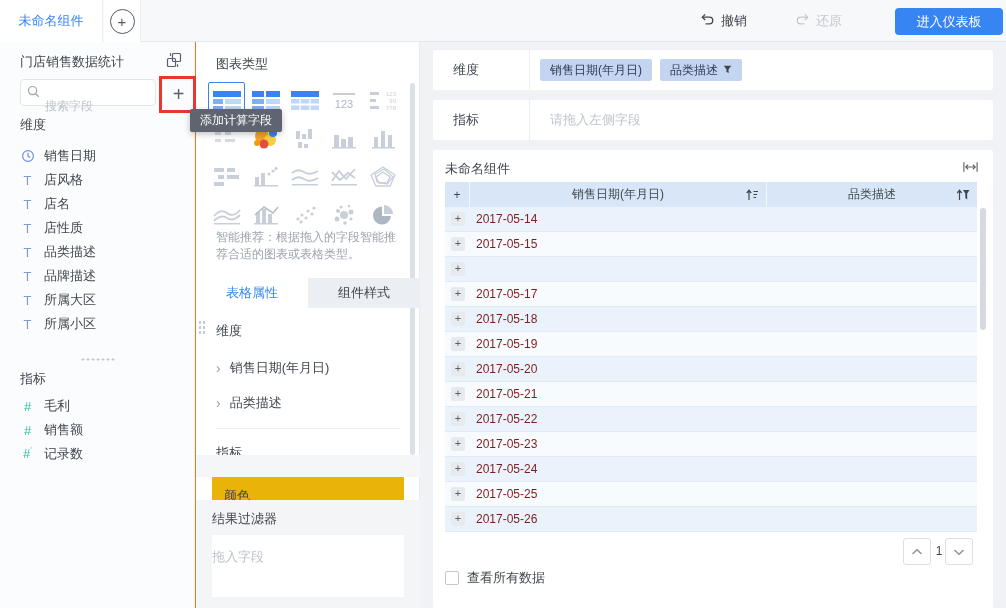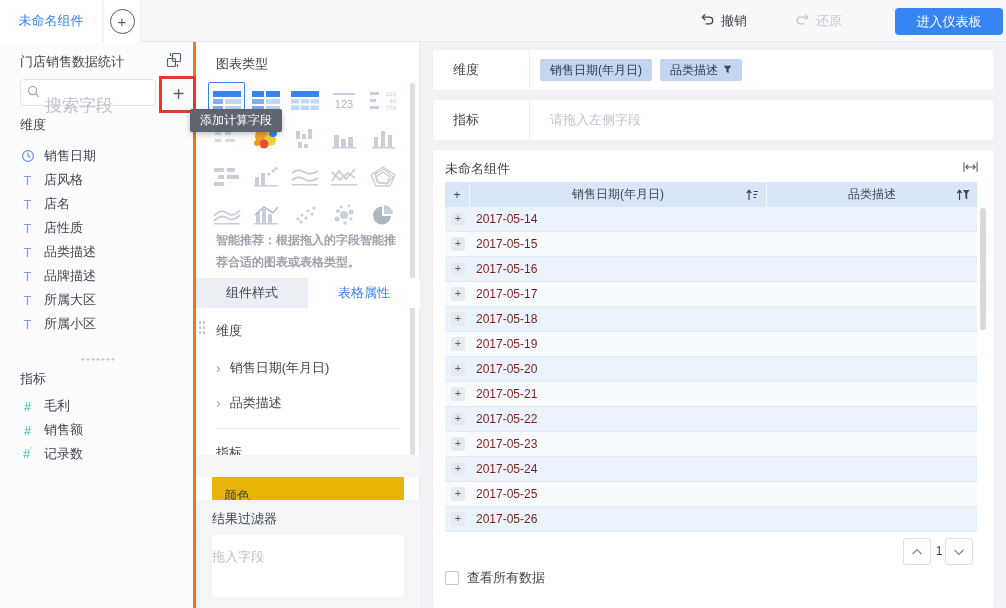--- a/index.html
+++ b/index.html
@@ -14,26 +14,26 @@
             display:flex; align-items:center; justify-content:center; cursor:pointer; }
   .addtab .circle { width:25px; height:25px; border:1px solid #545B66; border-radius:50%; color:#545B66;
             font-size:15px; line-height:23px; text-align:center; }
   .tb-act { position:absolute; top:0; height:42px; display:flex; align-items:center; gap:6px; font-size:13px; cursor:pointer; }
   .undo { left:700px; color:#41464F; }
   .redo { left:795px; color:#C3C8CF; }
   .enter-btn { position:absolute; left:895px; top:8px; width:108px; height:27px; background:#3685F2; color:#fff;
             border:none; border-radius:4px; font-size:13px; font-family:inherit; cursor:pointer; }
 
   
-  .sidebar { position:absolute; left:0; top:42px; width:196px; height:566px; background:#FBFCFD; border-right:3px solid #f97316; }
+  .sidebar { position:absolute; left:0; top:42px; width:196px; height:566px; background:#FBFCFD; border-right:1px solid #f97316; }
   .ds-title { position:absolute; left:20px; top:11px; font-size:13px; }
   .swap { position:absolute; left:165px; top:9px; width:20px; height:20px; cursor:pointer; }
   .search { position:absolute; left:20px; top:37px; width:136px; height:27px; background:#fff; border:1px solid #E1E4E8;
             border-radius:4px; display:flex; align-items:center; padding:0 6px; gap:5px; }
-  .search input { border:none; outline:none; width:100px; font-size:17px; color:#c2410c; background:transparent; font-family:inherit;margin-top:26px; }
+  .search input { border:none; outline:none; width:100px; font-size:12px; color:#c2410c; background:transparent; font-family:inherit;margin-top:26px; }
   .search input::placeholder { color:#BDC3CB; }
   .addfield { position:absolute; left:163px; top:37px; width:31px; height:31px; display:flex; align-items:center;
             justify-content:center; font-size:20px; color:#5A616B; cursor:pointer; }
   .redbox { position:absolute; left:159px; top:76px; width:37px; height:37px; border:3px solid #E8382D; z-index:60; pointer-events:none; }
   .tooltip { position:absolute; left:190px; top:109px; height:23px; padding:0 10px; background:#5E6570; color:#fff;
             font-size:12px; display:flex; align-items:center; border-radius:2px; z-index:70; box-shadow:0 2px 6px rgba(0,0,0,.25); white-space:nowrap; }
   .sec-h { font-size:13px; color:#41464F; }
   .dim-h { position:absolute; left:20px; top:74px; }
   .field-list { position:absolute; left:0; width:176px; }
   .dim-list { top:102px; }
@@ -48,21 +48,21 @@
   .met-h { position:absolute; left:20px; top:328px; }
 
   
   .midpanel { position:absolute; left:196px; top:42px; width:224px; height:566px; background:#fff; border-right:1px solid #E9EBEE; }
   .cp-title { position:absolute; left:20px; top:13px; font-size:13px; }
   .chart-grid { position:absolute; left:12px; top:40px; width:196px; display:grid; grid-template-columns:repeat(5,37px);
             grid-auto-rows:38px; column-gap:2px; }
   .chart-cell { display:flex; align-items:center; justify-content:center; cursor:pointer; border:1px solid transparent; border-radius:2px; }
   .chart-cell.selected { border-color:#3685F2; background:#fff; }
   .mscroll { position:absolute; right:4px; top:41px; width:5px; height:372px; background:#DCDFE4; border-radius:3px; cursor:pointer; }
-  .hint { position:absolute; left:20px; top:187px; width:186px; font-size:12px; line-height:22px; color:#9CA3AC;font-weight:bold; }
+  .hint { position:absolute; left:20px; top:187px; width:186px; font-size:12px; line-height:17px; color:#9CA3AC; }
   .ptabs { position:absolute; left:0; top:236px; width:224px; height:30px; display:flex; }
   .ptab { width:112px; height:30px; display:flex; align-items:center; justify-content:center; font-size:13px; cursor:pointer; }
   .ptab.active { background:#fff; color:#3685F2; }
   .ptab.inactive { background:#EBEEF2; color:#41464F; }
   .dragdots { position:absolute; left:2px; top:278px; width:7px; height:16px;
             background-image:radial-gradient(#C6CAD0 1px, transparent 1.1px); background-size:4px 5px; }
   .prop-dim-h { position:absolute; left:20px; top:280px; }
   .prop-field { position:absolute; left:20px; height:24px; display:flex; align-items:center; gap:9px; font-size:13px; cursor:pointer; }
   .chev { color:#9AA0A8; font-size:14px; }
   .prop-divider { position:absolute; left:20px; top:386px; width:184px; height:1px; background:#ECEEF1; }
@@ -434,22 +434,22 @@
       <div class="chart-cell">
         <svg width="30" height="24" viewBox="0 0 30 24">
           <path d="M14 13 L14 3.5 A9 9 0 1 0 23 13 Z" fill="#AEB6C2"></path>
           <path d="M16 11 L16 2 A9 9 0 0 1 25 11 Z" fill="#C9CFD8"></path>
         </svg>
       </div>
     </div>
   <div class="mscroll"></div>
   <div class="hint">智能推荐：根据拖入的字段智能推荐合适的图表或表格类型。</div>
   <div class="ptabs">
+    <div class="ptab active">表格属性</div>
     <div class="ptab inactive">组件样式</div>
-    <div class="ptab active">表格属性</div>
   </div>
   <div class="dragdots"></div>
   <div class="sec-h prop-dim-h">维度</div>
   <div class="prop-field" style="top:314px">
     <span class="chev">›</span>
     <span>销售日期(年月日)</span>
   </div>
   <div class="prop-field" style="top:349px">
     <span class="chev">›</span>
     <span>品类描述</span>
@@ -518,21 +518,20 @@
           <div class="t-row odd">
             <div class="row-plus">+</div>
             <span class="row-date">2017-05-14</span>
           </div>
           <div class="t-row even">
             <div class="row-plus">+</div>
             <span class="row-date">2017-05-15</span>
           </div>
           <div class="t-row odd">
             <div class="row-plus">+</div>
-            <span class="row-date">2017-05-16</span>
           </div>
           <div class="t-row even">
             <div class="row-plus">+</div>
             <span class="row-date">2017-05-17</span>
           </div>
           <div class="t-row odd">
             <div class="row-plus">+</div>
             <span class="row-date">2017-05-18</span>
           </div>
           <div class="t-row even">

